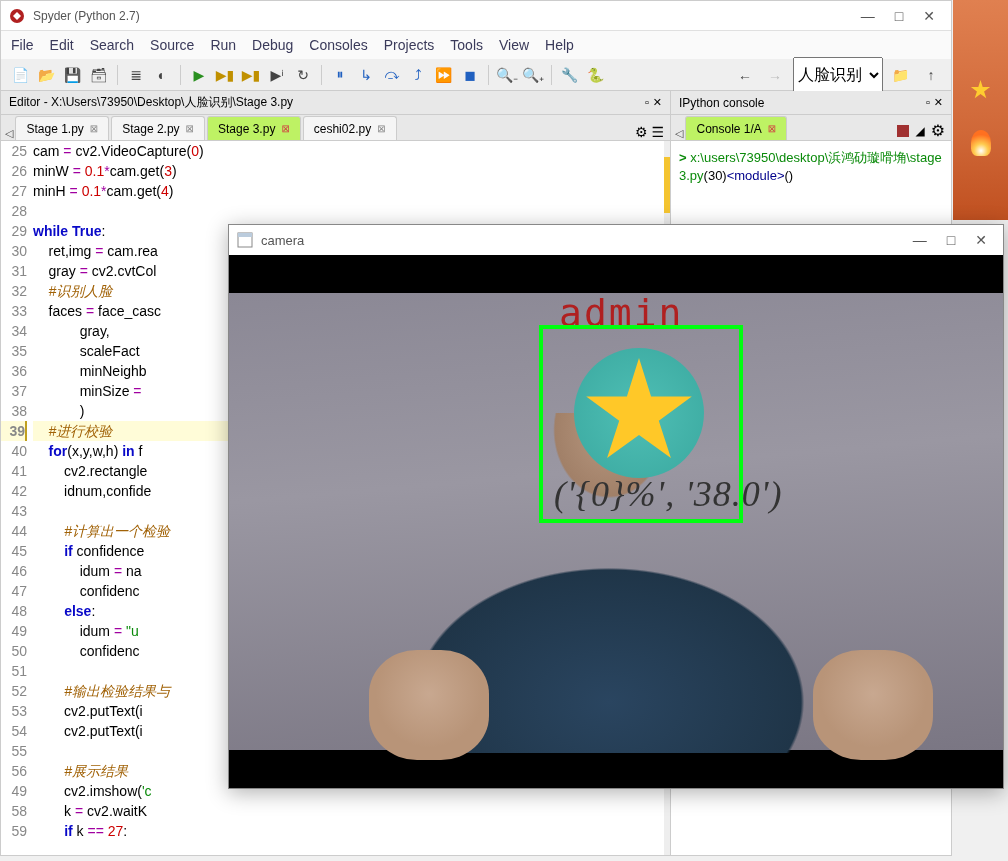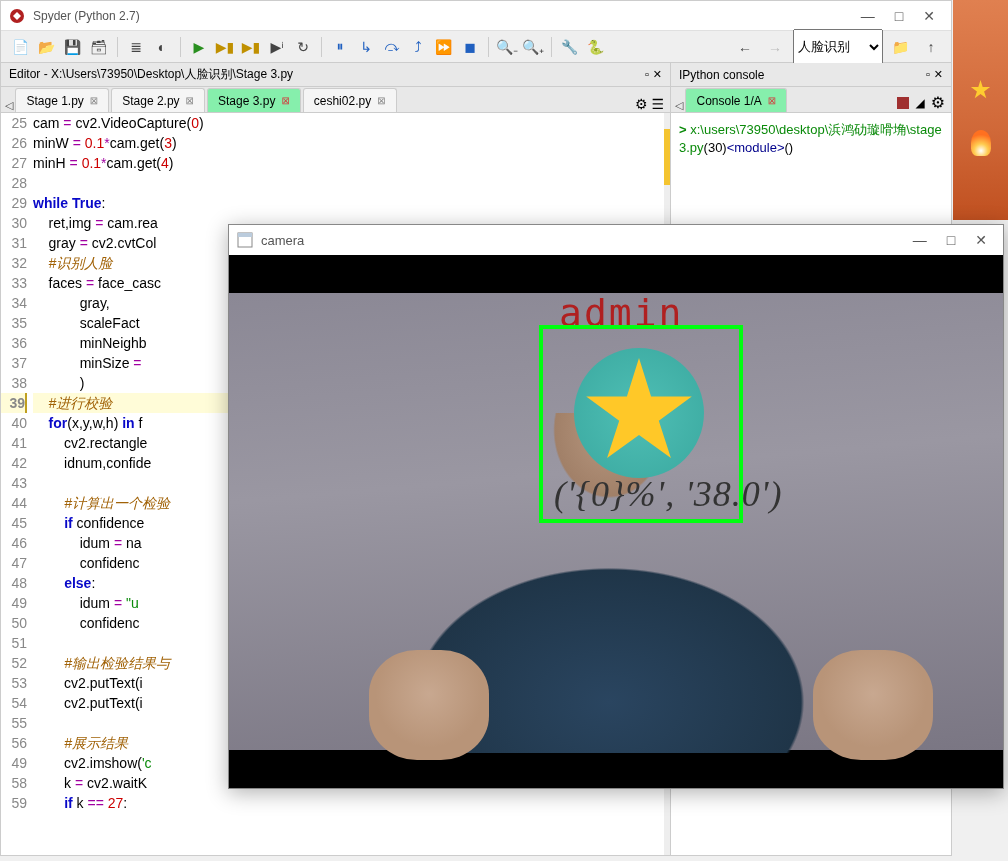--- a/index.html
+++ b/index.html
@@ -11,32 +11,32 @@
 .titlebar-title { flex: 1; font-size: 12px; color: #555; }
 .win-controls { display: flex; gap: 20px; color: #555; font-size: 14px; padding-right: 8px; }
 .win-controls span { cursor: pointer; }
 
 .menubar { height: 28px; display: flex; align-items: center; padding: 0 10px; gap: 16px; font-size: 14px; color: #3a3a5a; background: #fafafa; }
 .menubar span { cursor: pointer; }
 
 .toolbar { height: 32px; display: flex; align-items: center; padding: 0 8px; gap: 2px; background: #efefef; border-bottom: 1px solid #ccc; }
 .toolbar-btn { width: 24px; height: 24px; display: flex; align-items: center; justify-content: center; font-size: 14px; cursor: pointer; color: #444; }
 .toolbar-sep { width: 1px; height: 20px; background: #ccc; margin: 0 4px; }
-.toolbar-combo { height: 36px; font-size: 13px; min-width: 90px; }
+.toolbar-combo { height: 36px; font-size: 16px; min-width: 90px; }
 .toolbar-right { margin-left: auto; display: flex; align-items: center; gap: 6px; }
 
 .main-area { flex: 1; display: flex; overflow: hidden; }
 .editor-pane { flex: 1; display: flex; flex-direction: column; border-right: 1px solid #ccc; }
 .pane-header { height: 24px; background: #e8e8e8; display: flex; align-items: center; padding: 0 8px; font-size: 12px; font-family: monospace; border-bottom: 1px solid #ccc; }
 .pane-header-title { flex: 1; }
 .pane-header-icons { display: flex; gap: 4px; font-size: 11px; }
 
 .tabs { height: 26px; display: flex; align-items: flex-end; background: #e8e8e8; border-bottom: 1px solid #ccc; padding-left: 4px; gap: 2px; position: relative; }
 .tab { height: 24px; padding: 0 10px; display: flex; align-items: center; font-size: 12px; font-family: monospace; background: #f5f5f5; border: 1px solid #ccc; border-bottom: none; border-radius: 3px 3px 0 0; cursor: pointer; gap: 6px; }
-.tab.active { background: #86efac; }
+.tab.active { background: #bef264; }
 .tab-close { color: #888; font-size: 10px; cursor: pointer; }
 .tab-close.modified { color: #d04040; }
 .tabs-right { margin-left: auto; display: flex; gap: 4px; padding-right: 6px; font-size: 14px; }
 .trunc-btn { font-size: 11px; color: #444; }
 
 .code-area { flex: 1; display: flex; font-family: Consolas, monospace; font-size: 14px; background: #fff; overflow: hidden; }
 .gutter { width: 32px; text-align: right; padding-right: 6px; color: #888; background: #fff; line-height: 20px; user-select: none; }
 .gutter .current { background: #fffcd8; color: #888; font-weight: bold; border-right: 2px solid #c0a020;}
 .code-lines { flex: 1; line-height: 20px; white-space: pre; }
 .code-lines .current-line { background: #fffcd8; }
@@ -89,20 +89,33 @@
         <path d="M4 8 L8 4 L12 8 L8 12 Z" fill="#fff"></path>
       </svg>
     <span class="titlebar-title">Spyder (Python 2.7)</span>
     <div class="win-controls">
       <span>—</span>
       <span>□</span>
       <span>✕</span>
     </div>
   </div>
 
+  <div class="menubar">
+    <span>File</span>
+    <span>Edit</span>
+    <span>Search</span>
+    <span>Source</span>
+    <span>Run</span>
+    <span>Debug</span>
+    <span>Consoles</span>
+    <span>Projects</span>
+    <span>Tools</span>
+    <span>View</span>
+    <span>Help</span>
+  </div>
 
   <div class="toolbar">
     <span class="toolbar-btn">📄</span>
     <span class="toolbar-btn">📂</span>
     <span class="toolbar-btn">💾</span>
     <span class="toolbar-btn">🗃</span>
     <span class="toolbar-sep"></span>
     <span class="toolbar-btn">≣</span>
     <span class="toolbar-btn">◐</span>
     <span class="toolbar-sep"></span>

